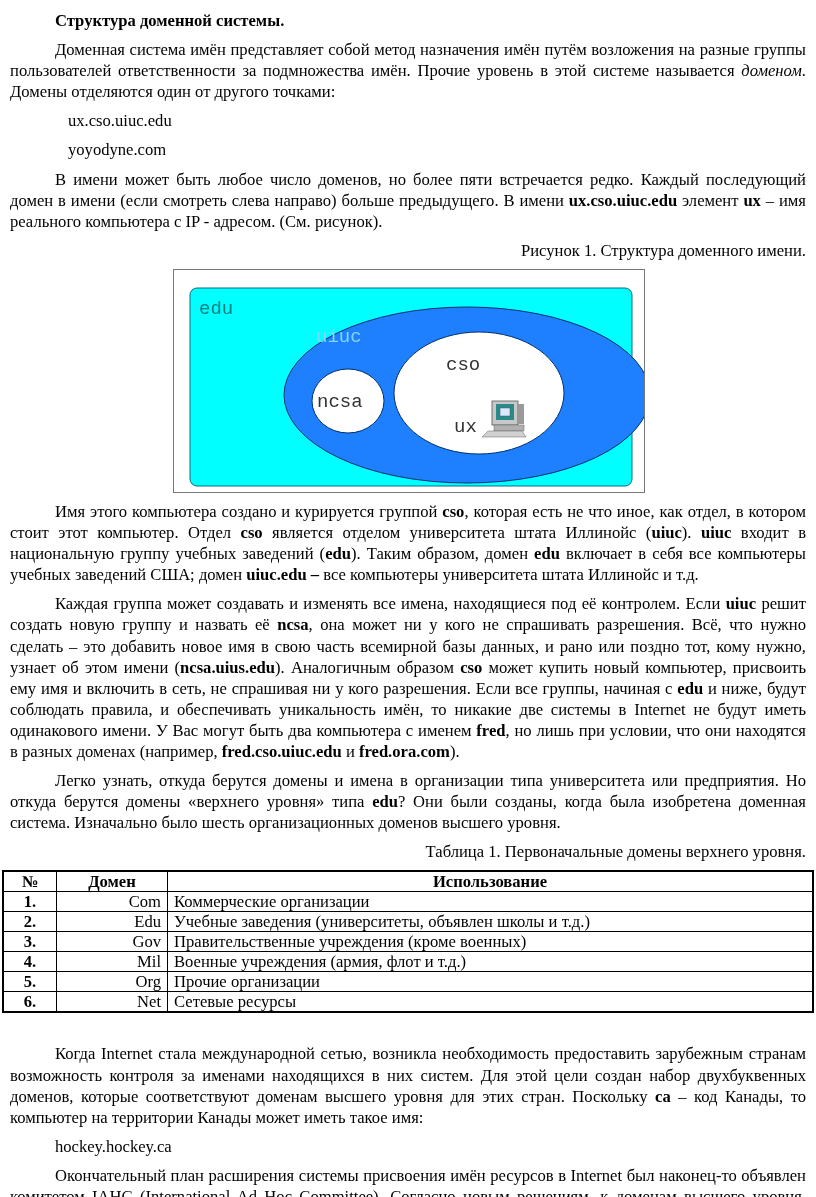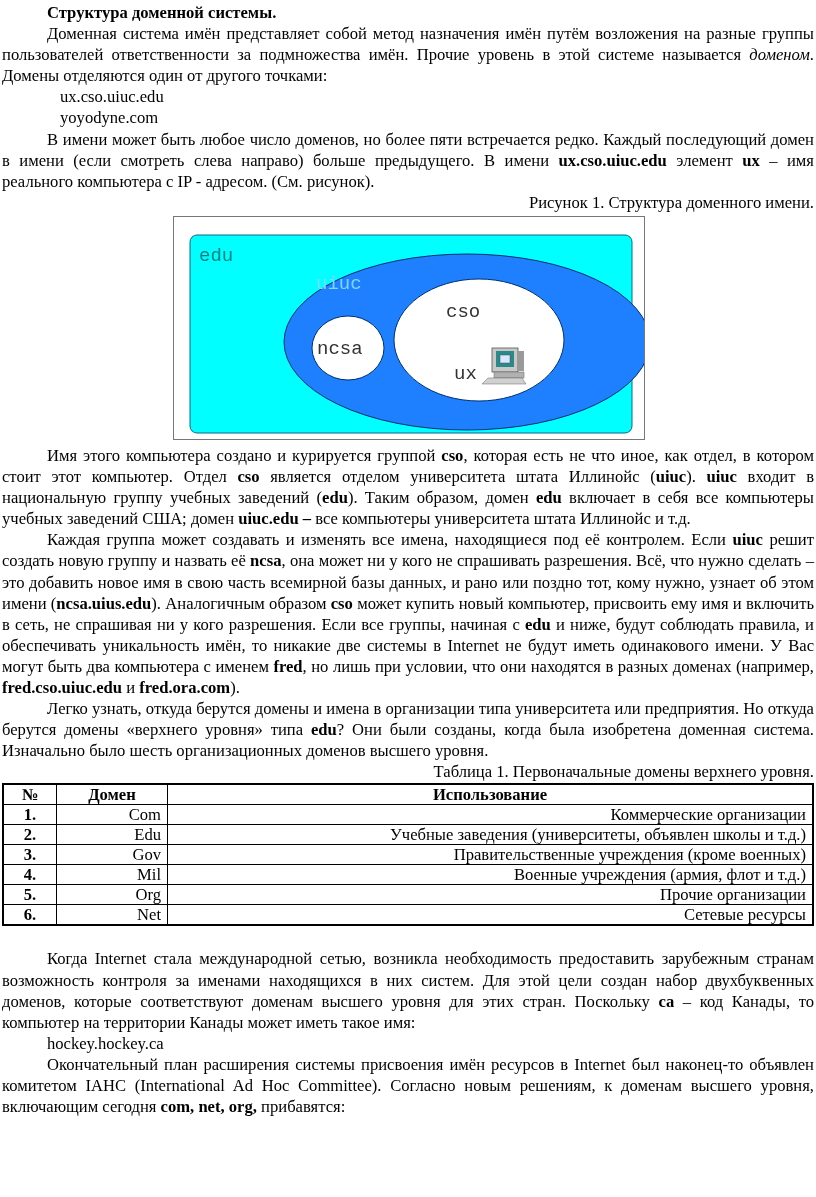--- a/index.html
+++ b/index.html
@@ -1,28 +1,28 @@
 <!DOCTYPE html>
 <html><head>
 <meta charset="utf-8">
 <style>
   html, body { margin:0; padding:0; background:#fff; }
   body { width:816px; height:1197px; overflow:hidden; position:relative;
     font-family:"Liberation Serif", serif; font-size:16.6px; color:#000; line-height:21.1px; }
   .page { position:absolute; left:2px; top:2px; width:812px; }
-  p { margin:0; text-align:justify; }
+  p { margin:8px; text-align:justify; }
   .ind { text-indent:45px; }
   .title { font-weight:bold; padding-left:45px; }
   .code { padding-left:58px; }
   .right { text-align:right;font-family:Liberation Serif, serif; }
   b { font-weight:bold; }
   .fig { position:relative; width:472px; height:224px; margin:3px 0 5px 171px; border:1px solid #777; box-sizing:border-box; background:#fff; }
   .fig svg { position:absolute; left:0; top:0; }
   table { border-collapse:collapse; width:812px; margin-top:1px; border:2px solid #000; }
-  td, th { border:1px solid #000; padding:0 6px; height:19px; line-height:19px; font-size:16.6px;text-align:right; }
+  td, th { border:1px solid #000; padding:0 6px; height:19px; line-height:19px; font-size:16.6px; }
   th { font-weight:bold; text-align:center; }
   td.n { font-weight:bold; text-align:center; width:40px; }
   td.d { text-align:right; width:98px; }
   .gap { height:22px; }
 </style>
 </head>
 <body>
 
 <div class="page">
   <p class="title">Структура доменной системы.</p>

